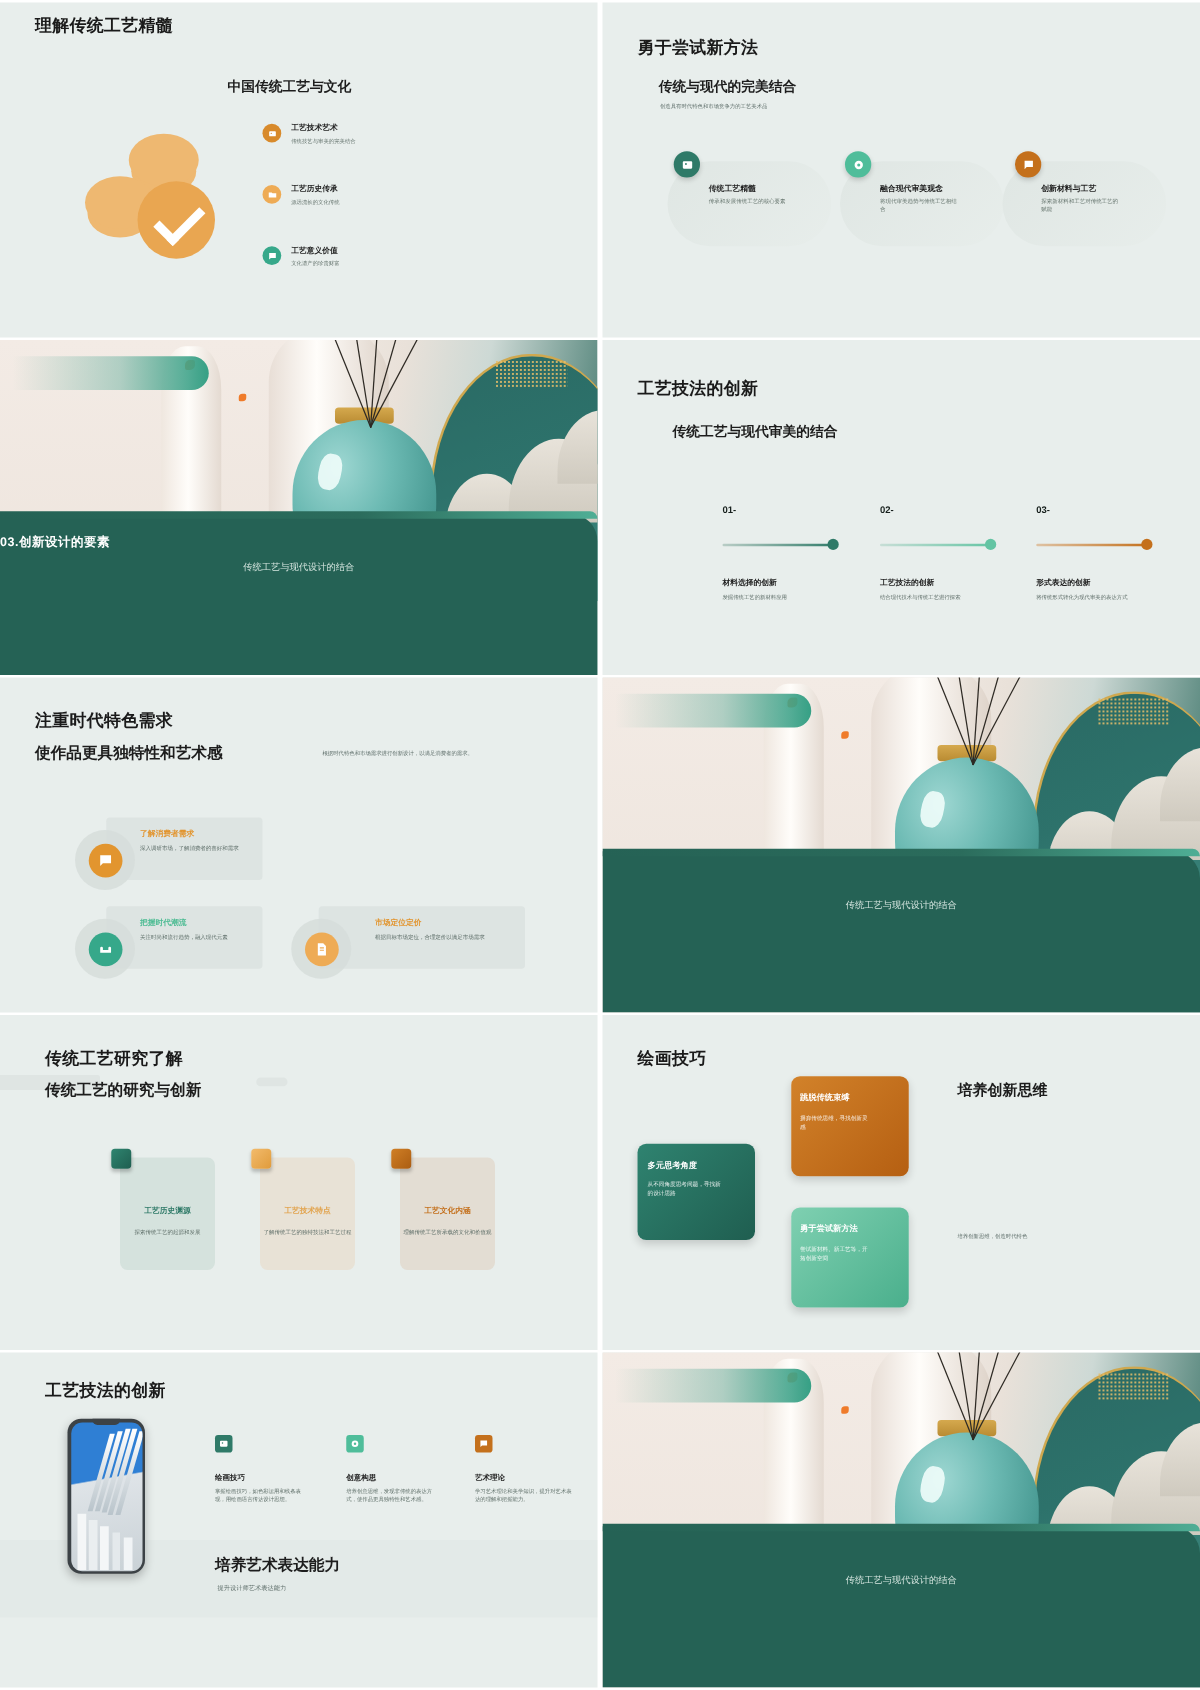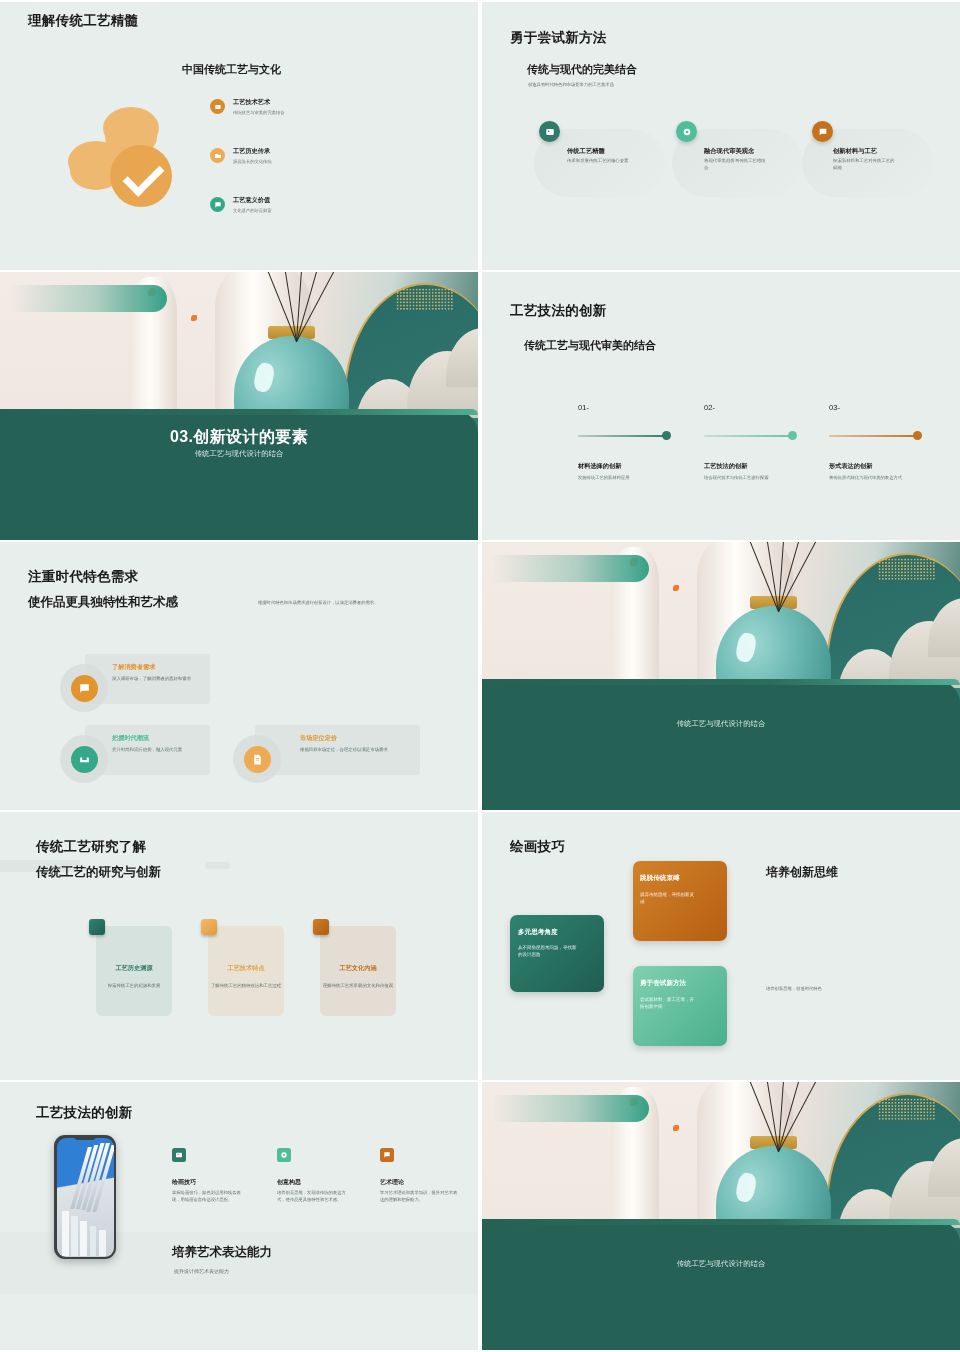--- a/index.html
+++ b/index.html
@@ -141,22 +141,22 @@
     position: absolute; left: 0; bottom: 0; width: 100%; height: 48%;
     background: #256255;
     border-top-right-radius: 22px;
   }
   .cv-band::before {
     content: ""; position: absolute; left: 0; top: -2px; right: 0; height: 6px;
     background: linear-gradient(90deg, #256255 0%, #2b6c5c 60%, #4fae95 100%);
     border-top-right-radius: 22px;
   }
   .cv-title {
-    position: absolute; width: 100%; text-align: center;
-    font-size: 16px; font-weight: bold; color: #ffffff; letter-spacing: .4px;
+    position: absolute; width: 100%; 
+    font-size: 10px; font-weight: bold; color: #ffffff; letter-spacing: .4px;
   }
   .cv-sub {
     position: absolute; width: 100%; text-align: center;
     font-size: 7.4px; color: #d6e6e0;
   }
 
   
   .mk-card { position: absolute; background: rgba(215,221,219,.62); border-radius: 3px; }
   .mk-circle {
     position: absolute; width: 48px; height: 48px; border-radius: 50%;
@@ -165,21 +165,21 @@
   }
   .mk-dot {
     width: 27px; height: 27px; border-radius: 50%;
     display: flex; align-items: center; justify-content: center;
   }
   .mk-dot svg { width: 13px; height: 13px; fill: #fff; }
   .mk-title { position: absolute; font-size: 6.2px; font-weight: bold; }
   .mk-desc { position: absolute; font-size: 4.4px; color: #5f6f6a; line-height: 1.6; }
 
   
-  .num { position: absolute; font-size: 7.6px; font-weight: normal; color: #17201d; }
+  .num { position: absolute; font-size: 7.6px; font-weight: bold; color: #17201d; }
   .track { position: absolute; height: 1.6px; border-radius: 2px; }
   .knob { position: absolute; width: 9px; height: 9px; border-radius: 50%; }
   .mt-title { position: absolute; font-size: 6.2px; font-weight: bold; color: #1d1d1d; }
   .mt-desc { position: absolute; font-size: 4.3px; color: #61706b; line-height: 1.6; }
 
   
   .rc-card { position: absolute; width: 76px; height: 90px; border-radius: 6px; }
   .rc-tab { position: absolute; width: 16px; height: 16px; border-radius: 3px; box-shadow: 0 2px 3px rgba(0,0,0,.22); }
   .rc-title { position: absolute; width: 100%; text-align: center; font-size: 6.2px; font-weight: bold; }
   .rc-desc { position: absolute; width: 84%; left: 8%; text-align: center; font-size: 4.4px; color: #5f6f69; line-height: 1.6; }
@@ -326,21 +326,21 @@
       <div class="cv-dots"></div>
       <div class="cv-greenbar"></div>
     </div>
     <div class="cv-band"></div>
     <div class="cv-title" style="top:155px">03.创新设计的要素</div>
     <div class="cv-sub" style="top:177px">传统工艺与现代设计的结合</div>
   </div>
 
   <div class="slide">
     <div class="h-title" style="left:28px;top:30px">工艺技法的创新</div>
-    <div class="h-sub" style="left:42px;top:66px">传统工艺与现代审美的结合</div>
+    <div class="h-sub" style="left:56px;top:66px">传统工艺与现代审美的结合</div>
 
     <div class="num" style="left:96px;top:131px">01-</div>
     <div class="track" style="left:96px;top:163px;width:92px;background:linear-gradient(90deg,#b9cdc6,#2f7a68)"></div>
     <div class="knob" style="left:180px;top:159px;background:#2f7a68"></div>
     <div class="mt-title" style="left:96px;top:190px">材料选择的创新</div>
     <div class="mt-desc" style="left:96px;top:203px;width:100px">发掘传统工艺的新材料应用</div>
 
     <div class="num" style="left:222px;top:131px">02-</div>
     <div class="track" style="left:222px;top:163px;width:92px;background:linear-gradient(90deg,#c7ded6,#63c4a3)"></div>
     <div class="knob" style="left:306px;top:159px;background:#63c4a3"></div>

